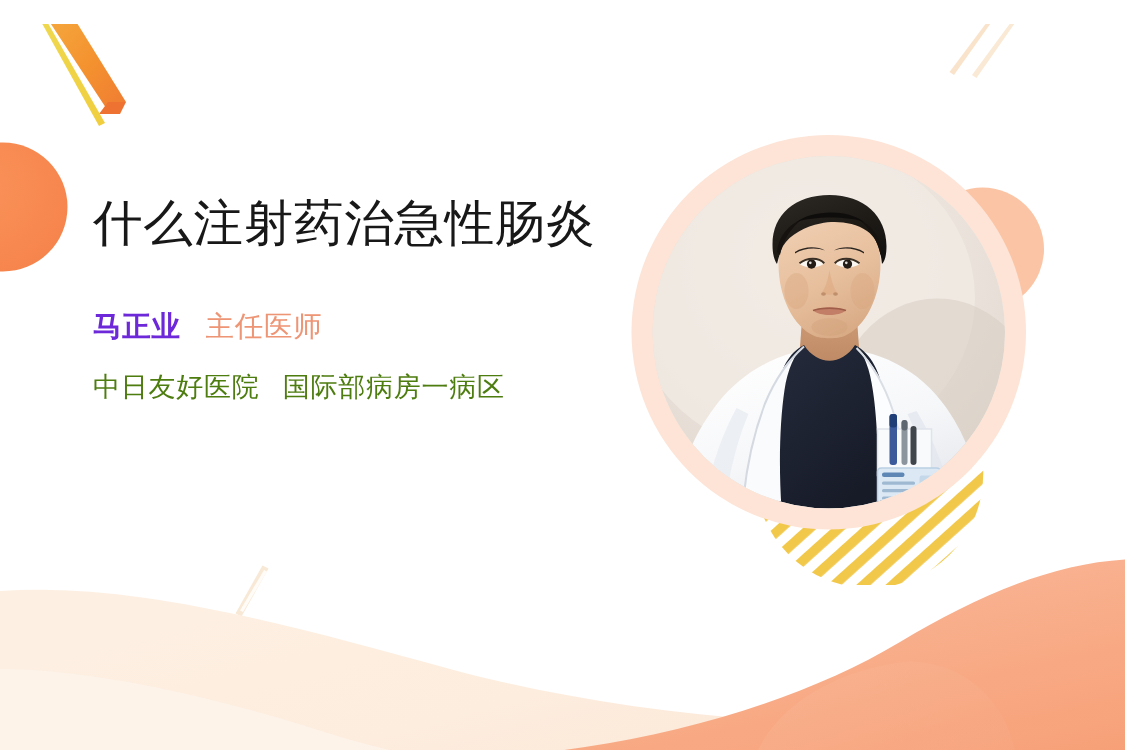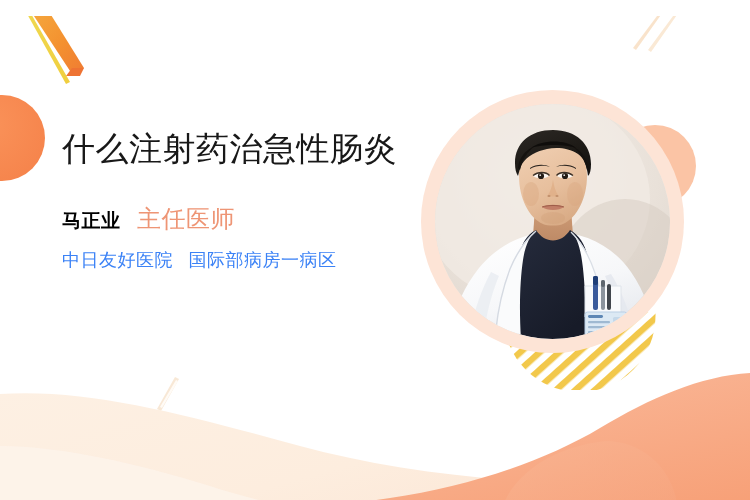--- a/index.html
+++ b/index.html
@@ -39,36 +39,36 @@
     word-break:break-all;
   }
   .doctor-line {
     margin-top:36px;
     white-space:nowrap;
     line-height:26px;
   }
   .doctor-name {
     font-size:19px;
     font-weight:bold;
-    color:#000000;
+    color:#6d28d9;
     letter-spacing:0.5px;
   }
   .doctor-title {
-    font-size:24px;
+    font-size:19px;
     font-weight:400;
     color:#EE9575;
     letter-spacing:0.5px;
     margin-left:12px;
   }
   .hospital-line {
     margin-top:13px;
     font-size:18px;
     line-height:24px;
     font-weight:400;
-    color:#3b82f6;
+    color:#4d7c0f;
     letter-spacing:0.5px;
     white-space:nowrap;
   }
   .hosp-dept { margin-left:10px; }
 
   
   .portrait-wrap {
     position:absolute;
     left:435px; top:88px;
     width:235px; height:235px;

